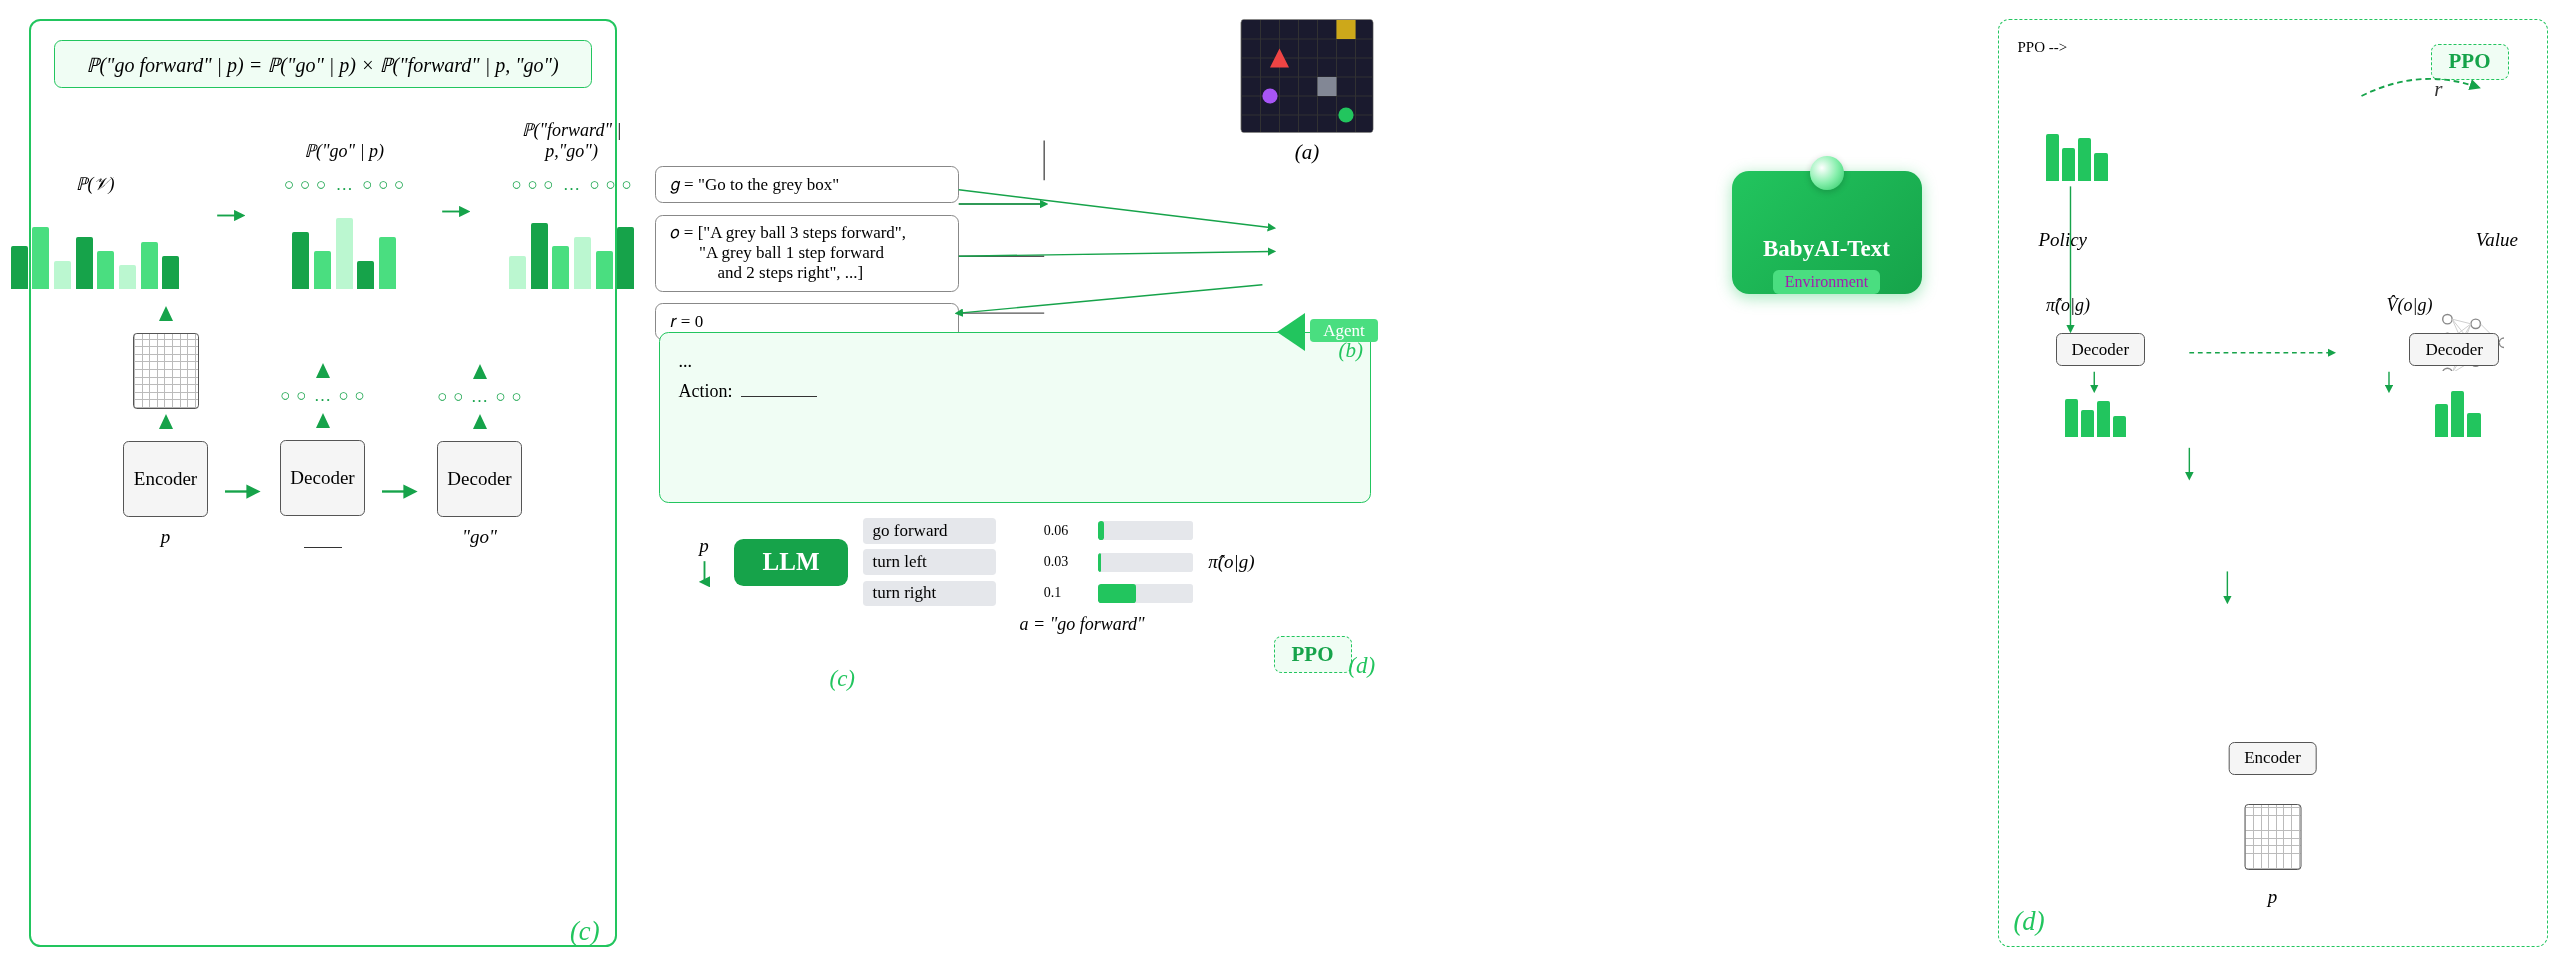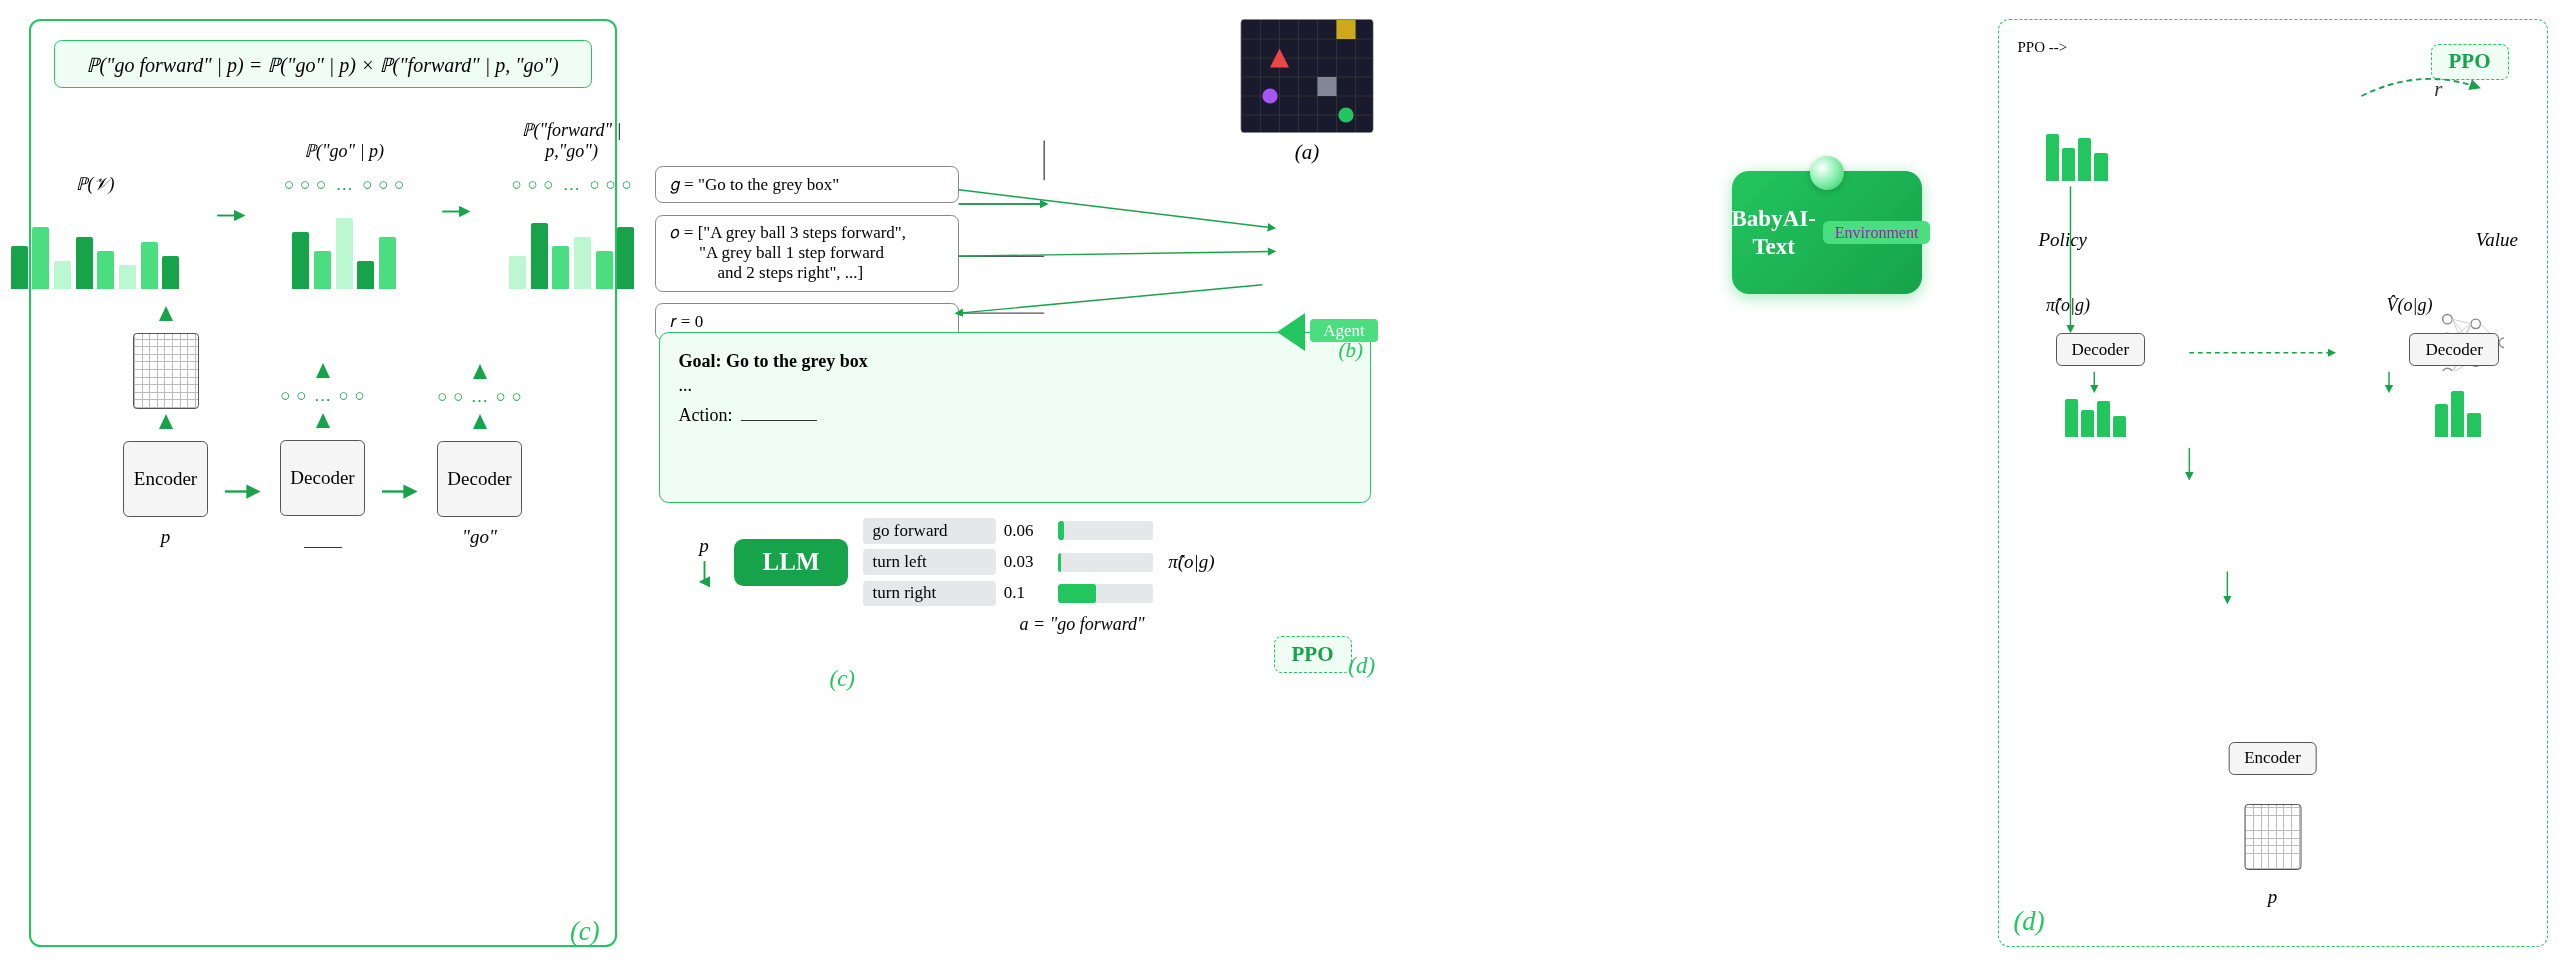--- a/index.html
+++ b/index.html
@@ -171,23 +171,23 @@
     
     .babyai-box {
       position: absolute;
       top: 152px;
       right: 57px;
       width: 190px;
       height: 123px;
       background: linear-gradient(135deg, #22c55e, #16a34a);
       border-radius: 17px;
       display: flex;
-      flex-direction: row;
+      flex-direction: column;
       align-items: center;
-      justify-content: space-between;
+      justify-content: flex-end;
       gap: 7.6px;
       box-shadow: 0 3.8px 15px rgba(34,197,94,0.4);
     }
     .babyai-title {
       color: #fff;
       font-size: 23px;
       font-weight: bold;
       text-align: center;
       line-height: 1.2;
     }
@@ -278,21 +278,22 @@
     }
     .action-name {
       width: 133px;
       background: #e5e7eb;
       border-radius: 3.8px;
       padding: 2.8px 9.5px;
       font-size: 17px;
     }
     .action-prob {
       width: 47px;
-      font-size: 17px;
+      font-size: 14px;
+      margin-left: 40px;
     }
     .action-bar-container {
       width: 95px;
       height: 19px;
       background: #e5e7eb;
       border-radius: 2.8px;
       overflow: hidden;
     }
     .action-bar-fill {
       height: 100%;
@@ -747,21 +748,20 @@
       </svg>
 
       <div class="agent-outer">
         <div style="position:relative;">
 
           <div style="position:absolute;top:-13.3px;right:-7.6px;background:#4ade80;color:#fff;font-size:17px;padding:1.9px 13.3px;border-radius:3.8px;z-index:2;">Agent</div>
 
           <div style="position:absolute;top:-19px;right:66px;width:0;height:0;border-top:19px solid transparent;border-bottom:19px solid transparent;border-right:28.5px solid #22c55e;z-index:2;"></div>
 
           <div class="agent-box">
-            <div class="agent-box-line bold">Goal: Go to the grey box</div>
             <div class="agent-box-line">...</div>
             <div class="action-line">Action: <span class="action-blank"></span></div>
           </div>
 
           <div style="position:absolute;top:5.7px;right:7.6px;font-size:21px;color:#22c55e;font-style:italic;">(b)</div>
         </div>
 
         <div style="display:flex;align-items:center;gap:15px;margin-top:15px;margin-left:38px;">
 
           <div style="display:flex;flex-direction:column;align-items:center;gap:3.8px;margin-right:7.6px;">

